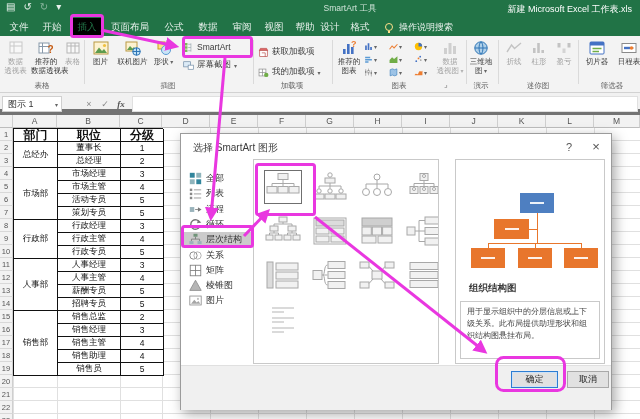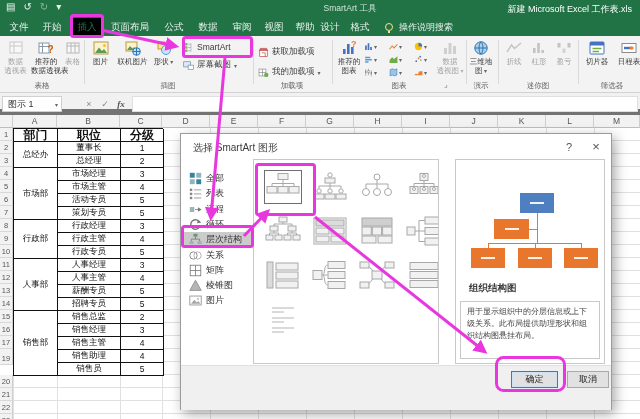--- a/index.html
+++ b/index.html
@@ -368,21 +368,21 @@
       <div class="rowh" style="top:117px">9</div>
       <div class="rowh" style="top:130px">10</div>
       <div class="rowh" style="top:143px">11</div>
       <div class="rowh" style="top:156px">12</div>
       <div class="rowh" style="top:169px">13</div>
       <div class="rowh" style="top:182px">14</div>
       <div class="rowh" style="top:195px">15</div>
       <div class="rowh" style="top:208px">16</div>
       <div class="rowh" style="top:221px">17</div>
       <div class="rowh" style="top:234px">18</div>
-      <div class="rowh" style="top:237px">19</div>
+      <div class="rowh" style="top:247px">19</div>
       <div class="rowh" style="top:260px">20</div>
       <div class="rowh" style="top:273px">21</div>
       <div class="rowh" style="top:286px">22</div>
       <div class="rowh" style="top:299px">23</div>
       <div class="vline" style="left:13px"></div>
       <div class="vline" style="left:57px"></div>
       <div class="vline" style="left:120px"></div>
       <div class="vline" style="left:162px"></div>
       <div class="vline" style="left:210px"></div>
       <div class="vline" style="left:258px"></div>

